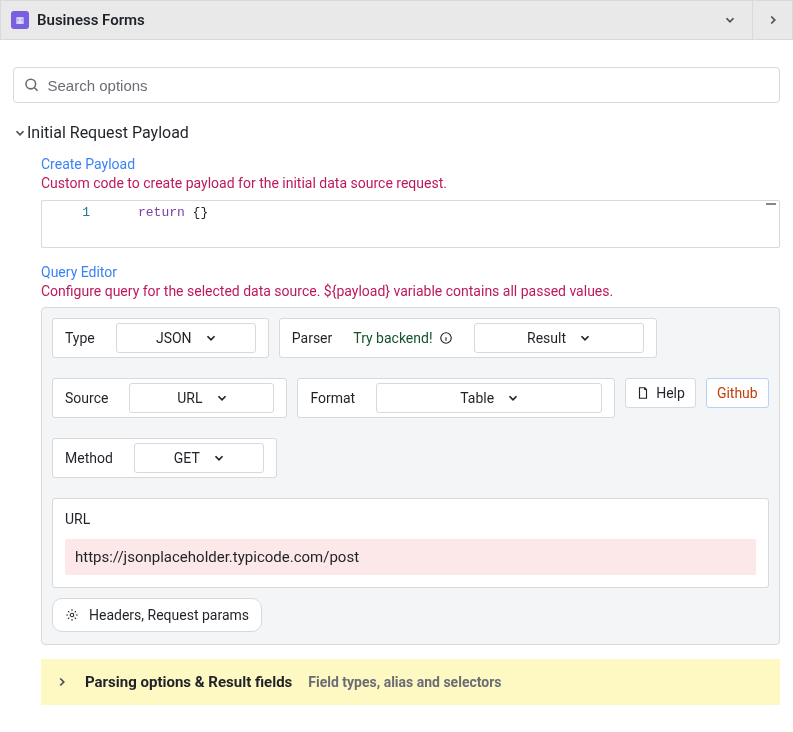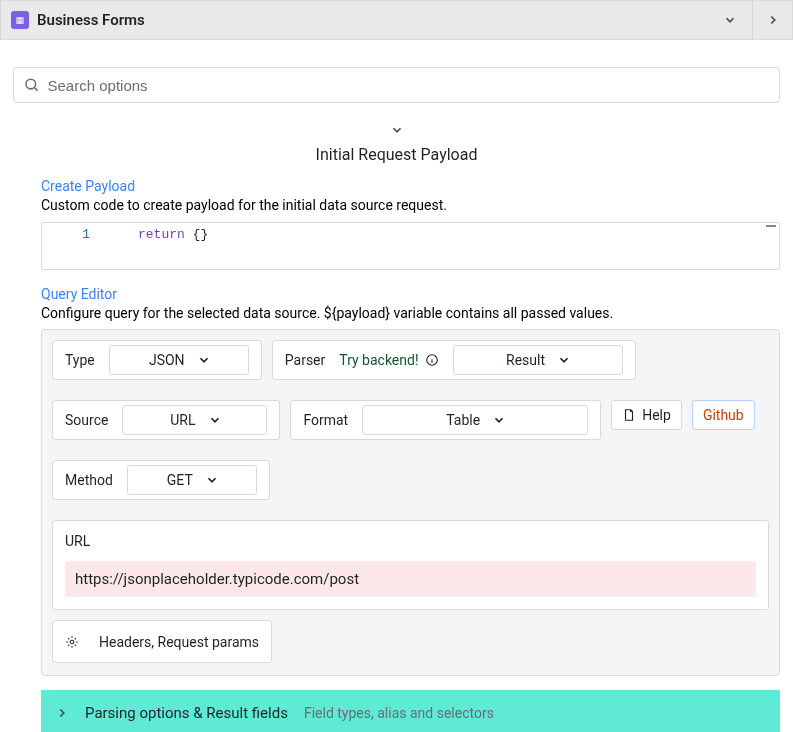--- a/index.html
+++ b/index.html
@@ -54,29 +54,29 @@
     gap:8px;
     margin-bottom:20px;
     margin-top:14px;
   }
   .search-wrap input {
     border:none;outline:none;font-size:15px;width:100%;
     color:#1f2328;
   }
   .search-wrap input::placeholder { color:#6a6d74; }
   .section-title-row {
-    display:flex;align-items:center;gap:8px;margin-bottom:14px;flex-direction:column;
+    display:flex;align-items:center;margin-bottom:14px;
   }
   .section-title-row .label {
     font-size:16px;
   }
   .chev { cursor:pointer; color:#4b4e55; display:inline-flex; }
   .inner { padding-left:28px; }
   .sub-title { font-size:14px; color:#3b82f6; margin-bottom:2px; }
-  .sub-desc { font-size:14px; color:#000000; margin-bottom:6px; line-height:1.4; }
+  .sub-desc { font-size:14px; color:#be185d; margin-bottom:6px; line-height:1.4; }
   .code-editor {
     border:1px solid #d8d9dc;
     border-radius:2px;
     height:48px;
     display:flex;
     font-family: Menlo, Consolas, "Courier New", monospace;
     font-size:13px;
     margin-bottom:16px;
     position:relative;
   }
@@ -107,21 +107,21 @@
     display:flex;gap:10px;flex-wrap:wrap;
     padding:10px;
   }
   .field-box {
     background:#fff;
     border:1px solid #d8d9dc;
     border-radius:3px;
     display:flex;align-items:center;
     height:40px;
     padding:8px 12px;
-    gap:14px;
+    gap:21px;
   }
   .field-label { font-size:14px; color:#1f2328; white-space:nowrap; }
   .select {
     border:1px solid #d8d9dc;
     border-radius:3px;
     height:30px;
     display:flex;align-items:center;justify-content:center;
     padding:0 8px 0 10px;
     background:#fff;
     cursor:pointer;
@@ -155,33 +155,33 @@
     display:flex;align-items:center;
     padding:0 10px;
     font-size:15px;
     color:#1f2328;
     border-radius:2px;
     width:100%;
   }
   .headers-btn {
     border:1px solid #d8d9dc;
     background:#fff;
-    border-radius:3px;
-    height:43px;
-    display:inline-flex;align-items:center;gap:20px;
+    border-radius:10px;
+    height:34px;
+    display:inline-flex;align-items:center;gap:10px;
     padding:0 12px;
     cursor:pointer;
     margin:0 10px 12px 10px;
     font-size:14px;
   }
   .parsing-row {
-    background:#5eead4;
+    background:#fef9c3;
     margin:0 0 0 28px;
     padding:14px 14px;
-    display:flex;align-items:center;gap:16px;
+    display:flex;align-items:center;gap:16px;font-weight:bold;
   }
   .parsing-row .ptitle { font-size:15px; }
   .parsing-row .pdesc { font-size:14px; color:#6a6d74; }
   svg { display:block; }
   .icon-sm { width:14px;height:14px; }
   .icon-md { width:16px;height:16px; }
   .flex-gap { display:flex; align-items:center; gap:6px; }
 </style>
 </head>
 <body>

